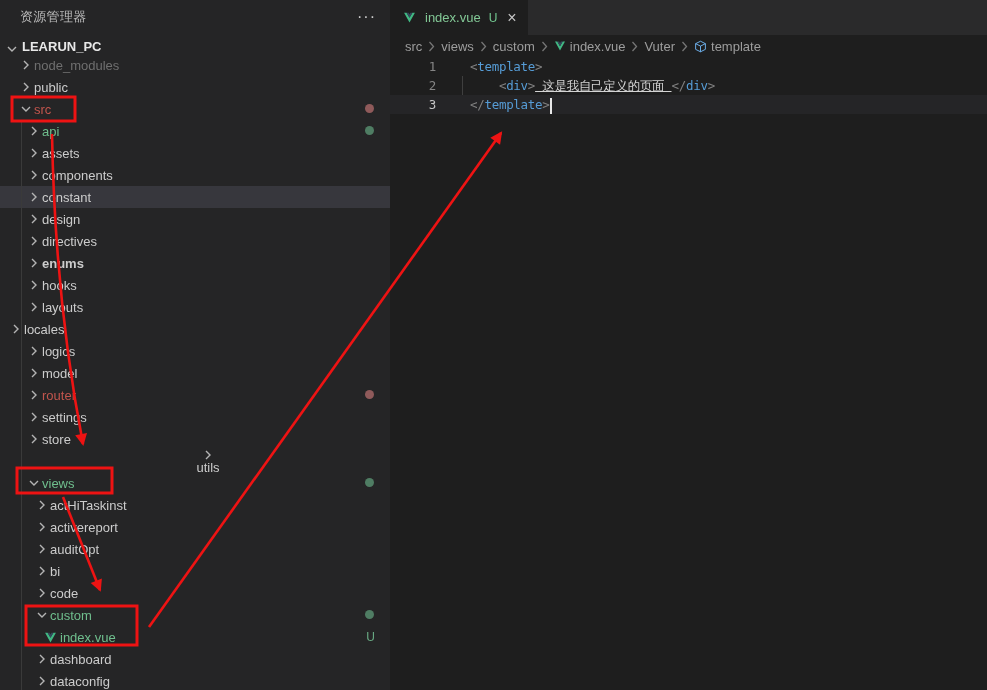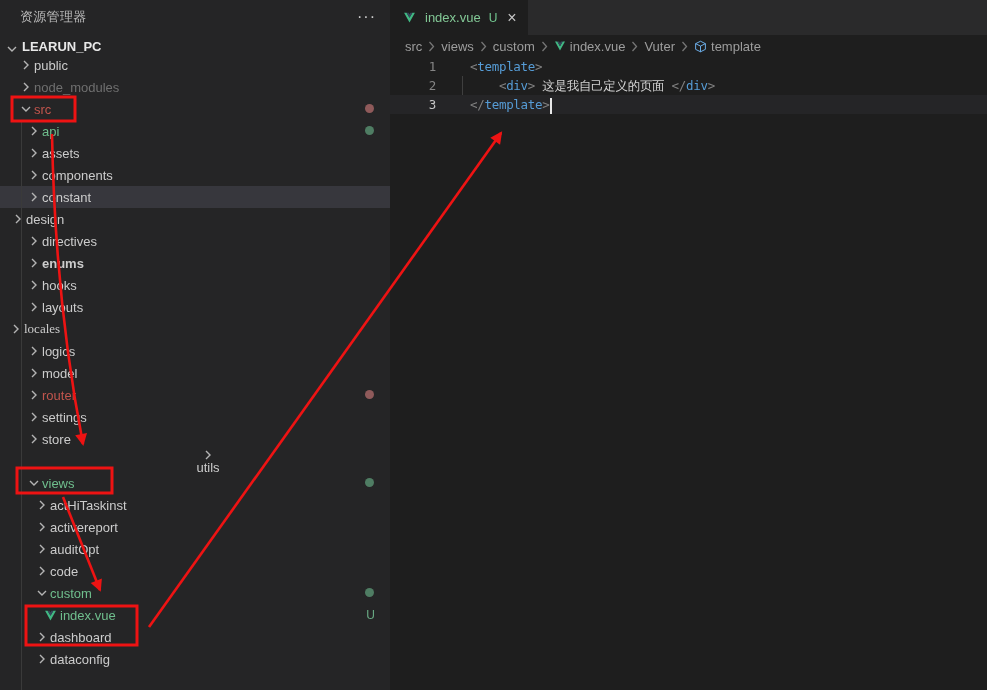--- a/index.html
+++ b/index.html
@@ -41,21 +41,21 @@
   .bc-item{display:flex;align-items:center;gap:4px;cursor:pointer;white-space:nowrap;}
   .bc-sep{display:inline-flex;margin:0 1px;}
   .bc-sep svg{stroke:#767676;fill:none;stroke-width:1.3;}
 
   .code{font-family:"DejaVu Sans Mono",monospace;font-size:12.5px;letter-spacing:-0.3px;line-height:19px;position:relative;}
   .cline{height:19px;display:flex;white-space:pre;position:relative;}
   .cline.active{background:#252527;}
   .gutter{width:46px;text-align:right;color:#858585;flex-shrink:0;user-select:none;}
   .cline.active .gutter{color:#c6c6c6;}
   .lc{margin-left:34px;}
-  .tk-p{color:var(--punct);} .tk-tag{color:var(--tag);} .tk-txt{color:var(--text);} .tk-ws{color:var(--text);}
+  .tk-p{color:var(--punct);} .tk-tag{color:var(--tag);} .tk-txt{color:var(--text);text-decoration:underline;} .tk-ws{color:var(--text);}
   .cursor{display:inline-block;width:2px;height:16px;background:#e8e8e8;vertical-align:middle;margin-left:0px;}
   .indent-guide{position:absolute;left:462px;top:76px;width:1px;height:19px;background:#3f3f3f;}
 
   
   #overlay{position:absolute;left:0;top:0;width:987px;height:690px;pointer-events:none;z-index:20;}
 </style>
 </head>
 <body>
 
 <div class="app">
@@ -73,29 +73,29 @@
       </span>
       <span>LEARUN_PC</span>
     </div>
     <div id="tree">
         <div class="row" style="padding-left: 18px;">
           <span class="chevwrap">
             <svg width="10" height="10" viewBox="0 0 10 10" class="chev">
               <path d="M3 1 L7 5 L3 9"></path>
             </svg>
           </span>
+          <span class="lbl c-ignored">node_modules</span>
+        </div>
+        <div class="row" style="padding-left: 18px;">
+          <span class="chevwrap">
+            <svg width="10" height="10" viewBox="0 0 10 10" class="chev">
+              <path d="M3 1 L7 5 L3 9"></path>
+            </svg>
+          </span>
           <span class="lbl c-default">public</span>
-        </div>
-        <div class="row" style="padding-left: 18px;">
-          <span class="chevwrap">
-            <svg width="10" height="10" viewBox="0 0 10 10" class="chev">
-              <path d="M3 1 L7 5 L3 9"></path>
-            </svg>
-          </span>
-          <span class="lbl c-ignored">node_modules</span>
         </div>
         <div class="row" style="padding-left: 18px;">
           <span class="chevwrap">
             <svg width="10" height="10" viewBox="0 0 10 10" class="chev exp">
               <path d="M3 1 L7 5 L3 9"></path>
             </svg>
           </span>
           <span class="lbl c-red">src</span>
           <span class="dot red"></span>
         </div>
@@ -125,21 +125,21 @@
           <span class="lbl c-default">components</span>
         </div>
         <div class="row selected" style="padding-left: 26px;">
           <span class="chevwrap">
             <svg width="10" height="10" viewBox="0 0 10 10" class="chev">
               <path d="M3 1 L7 5 L3 9"></path>
             </svg>
           </span>
           <span class="lbl c-default">constant</span>
         </div>
-        <div class="row" style="padding-left: 10px;">
+        <div class="row" style="padding-left: 26px;">
           <span class="chevwrap">
             <svg width="10" height="10" viewBox="0 0 10 10" class="chev">
               <path d="M3 1 L7 5 L3 9"></path>
             </svg>
           </span>
           <span class="lbl c-default">design</span>
         </div>
         <div class="row" style="padding-left: 26px;">
           <span class="chevwrap">
             <svg width="10" height="10" viewBox="0 0 10 10" class="chev">
@@ -165,21 +165,21 @@
           <span class="lbl c-default">hooks</span>
         </div>
         <div class="row" style="padding-left: 26px;">
           <span class="chevwrap">
             <svg width="10" height="10" viewBox="0 0 10 10" class="chev">
               <path d="M3 1 L7 5 L3 9"></path>
             </svg>
           </span>
           <span class="lbl c-default">layouts</span>
         </div>
-        <div class="row" style="padding-left: 8px; font-family: Liberation Serif, serif;">
+        <div class="row" style="padding-left: 8px;">
           <span class="chevwrap">
             <svg width="10" height="10" viewBox="0 0 10 10" class="chev">
               <path d="M3 1 L7 5 L3 9"></path>
             </svg>
           </span>
           <span class="lbl c-default">locales</span>
         </div>
         <div class="row" style="padding-left: 26px;">
           <span class="chevwrap">
             <svg width="10" height="10" viewBox="0 0 10 10" class="chev">
@@ -254,20 +254,28 @@
           </span>
           <span class="lbl c-default">activereport</span>
         </div>
         <div class="row" style="padding-left: 34px;">
           <span class="chevwrap">
             <svg width="10" height="10" viewBox="0 0 10 10" class="chev">
               <path d="M3 1 L7 5 L3 9"></path>
             </svg>
           </span>
           <span class="lbl c-default">auditOpt</span>
+        </div>
+        <div class="row" style="padding-left: 34px;">
+          <span class="chevwrap">
+            <svg width="10" height="10" viewBox="0 0 10 10" class="chev">
+              <path d="M3 1 L7 5 L3 9"></path>
+            </svg>
+          </span>
+          <span class="lbl c-default">bi</span>
         </div>
         <div class="row" style="padding-left: 34px;">
           <span class="chevwrap">
             <svg width="10" height="10" viewBox="0 0 10 10" class="chev">
               <path d="M3 1 L7 5 L3 9"></path>
             </svg>
           </span>
           <span class="lbl c-default">code</span>
         </div>
         <div class="row" style="padding-left: 34px;">

